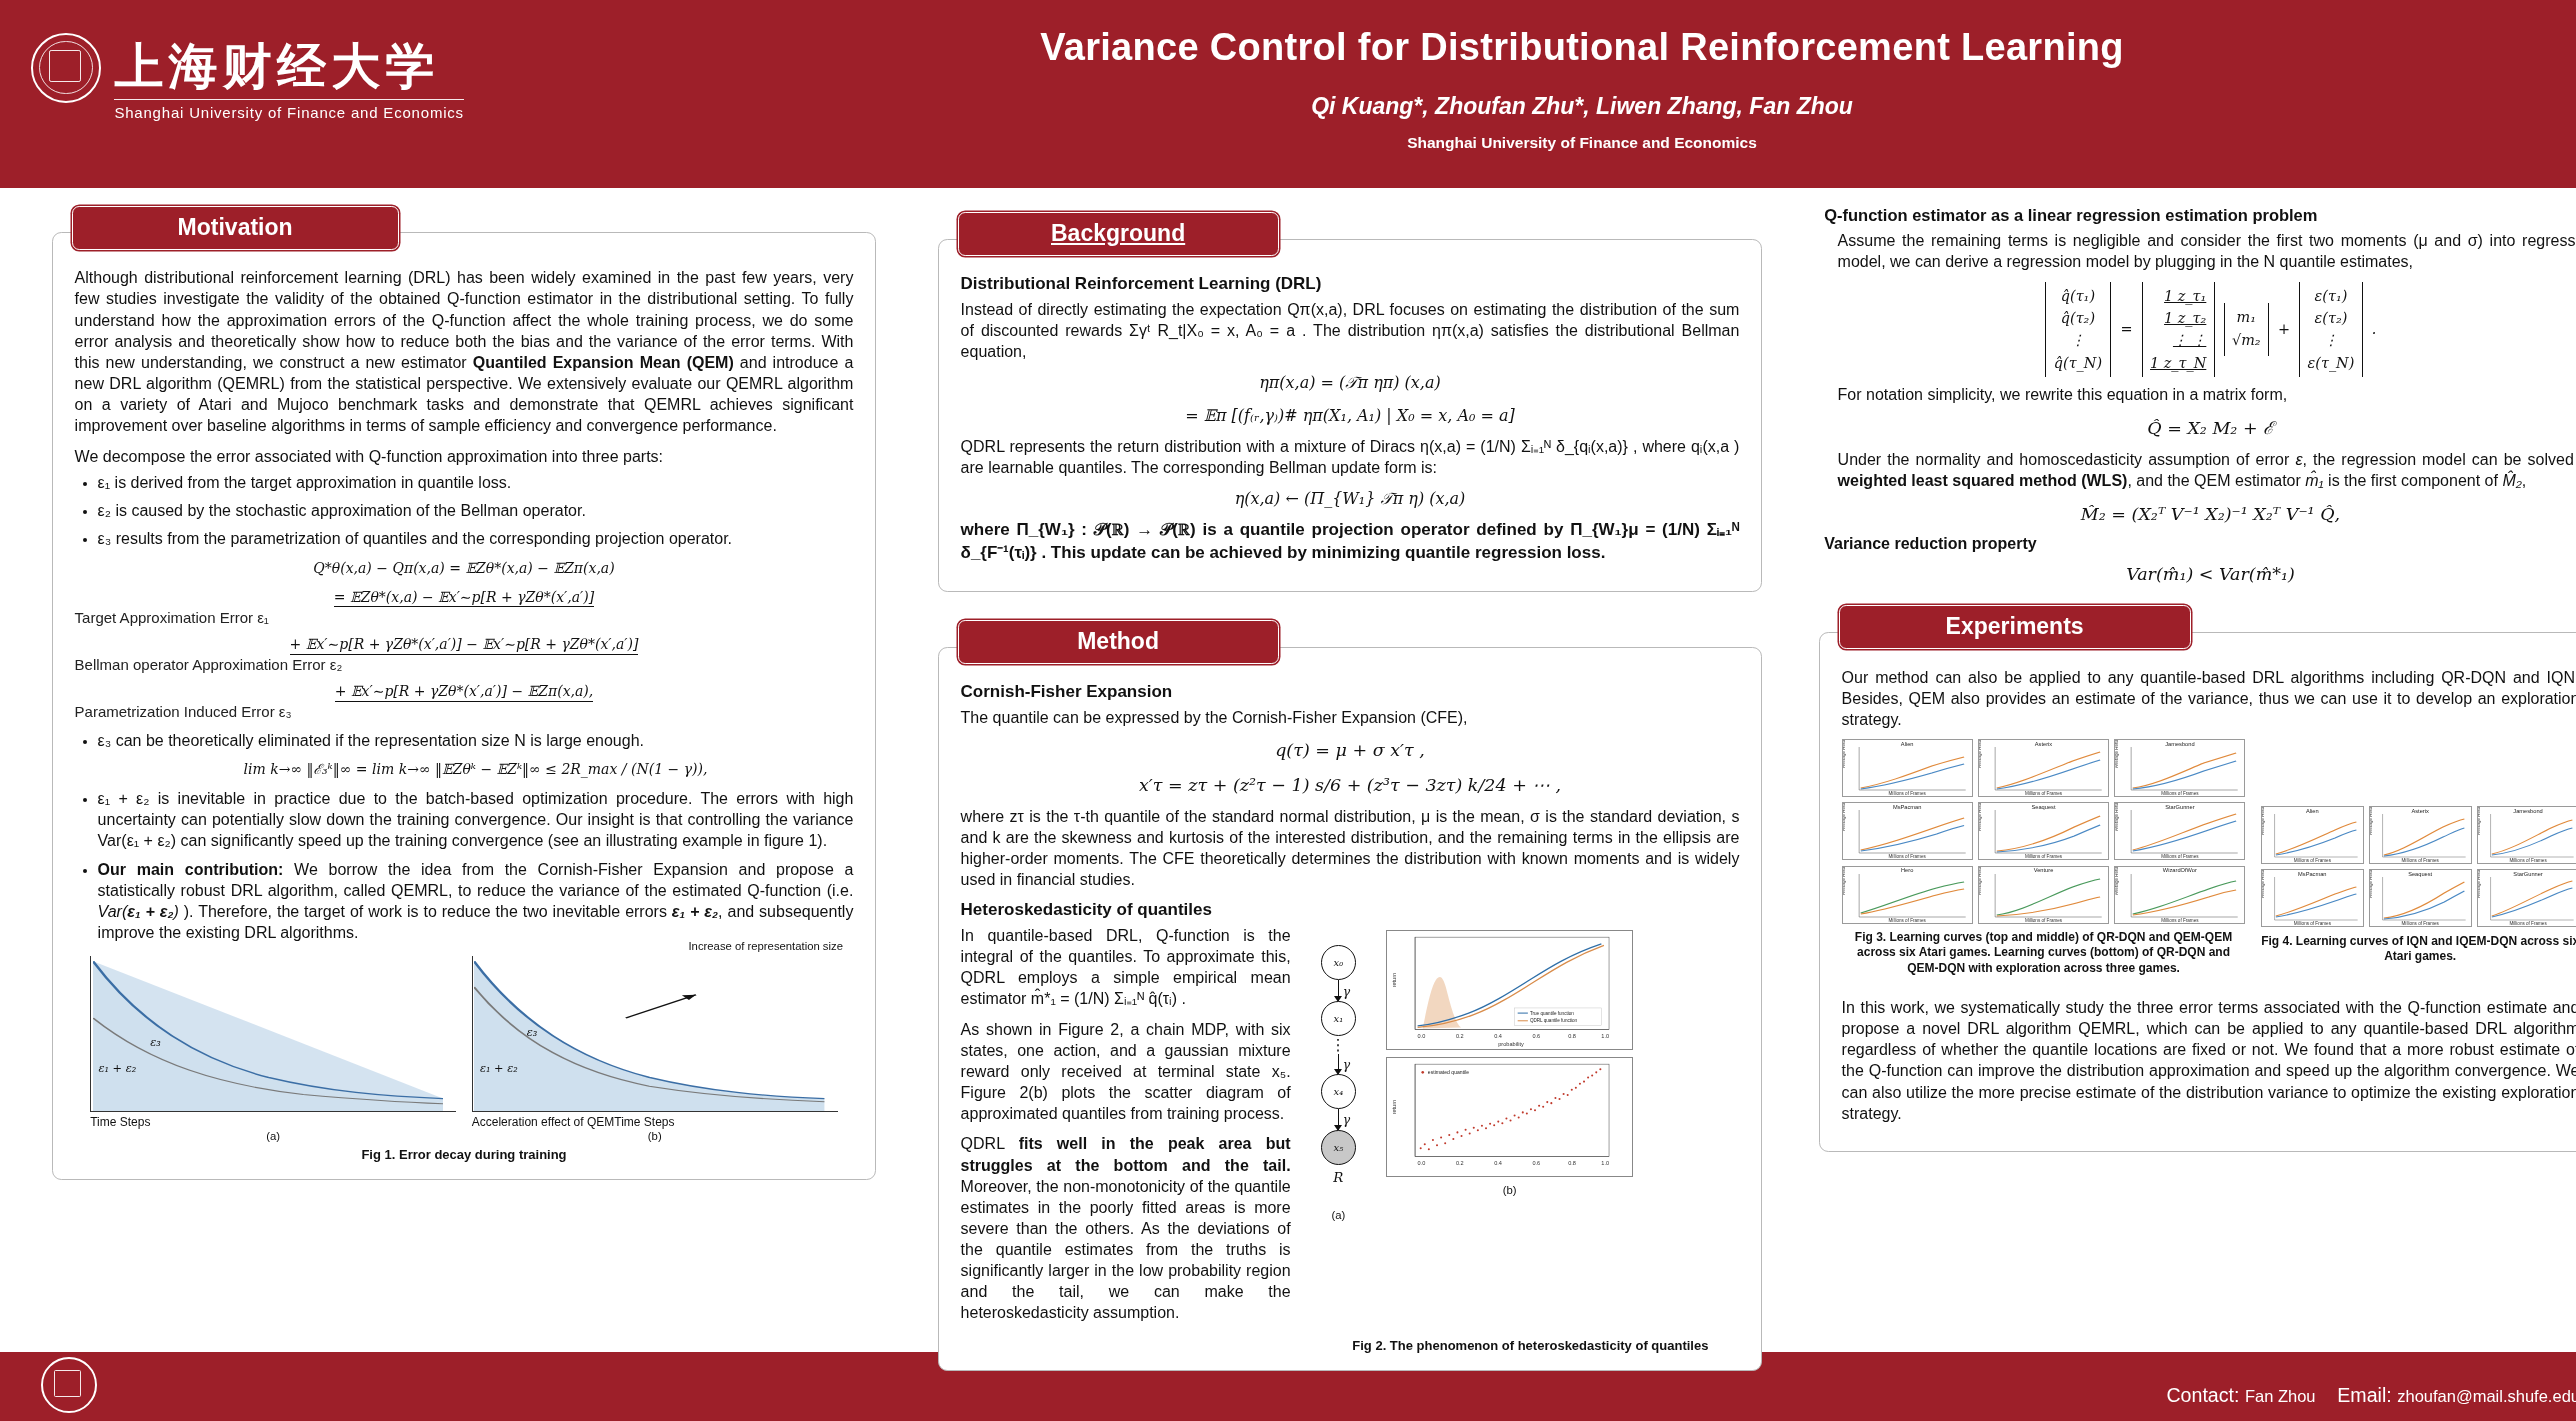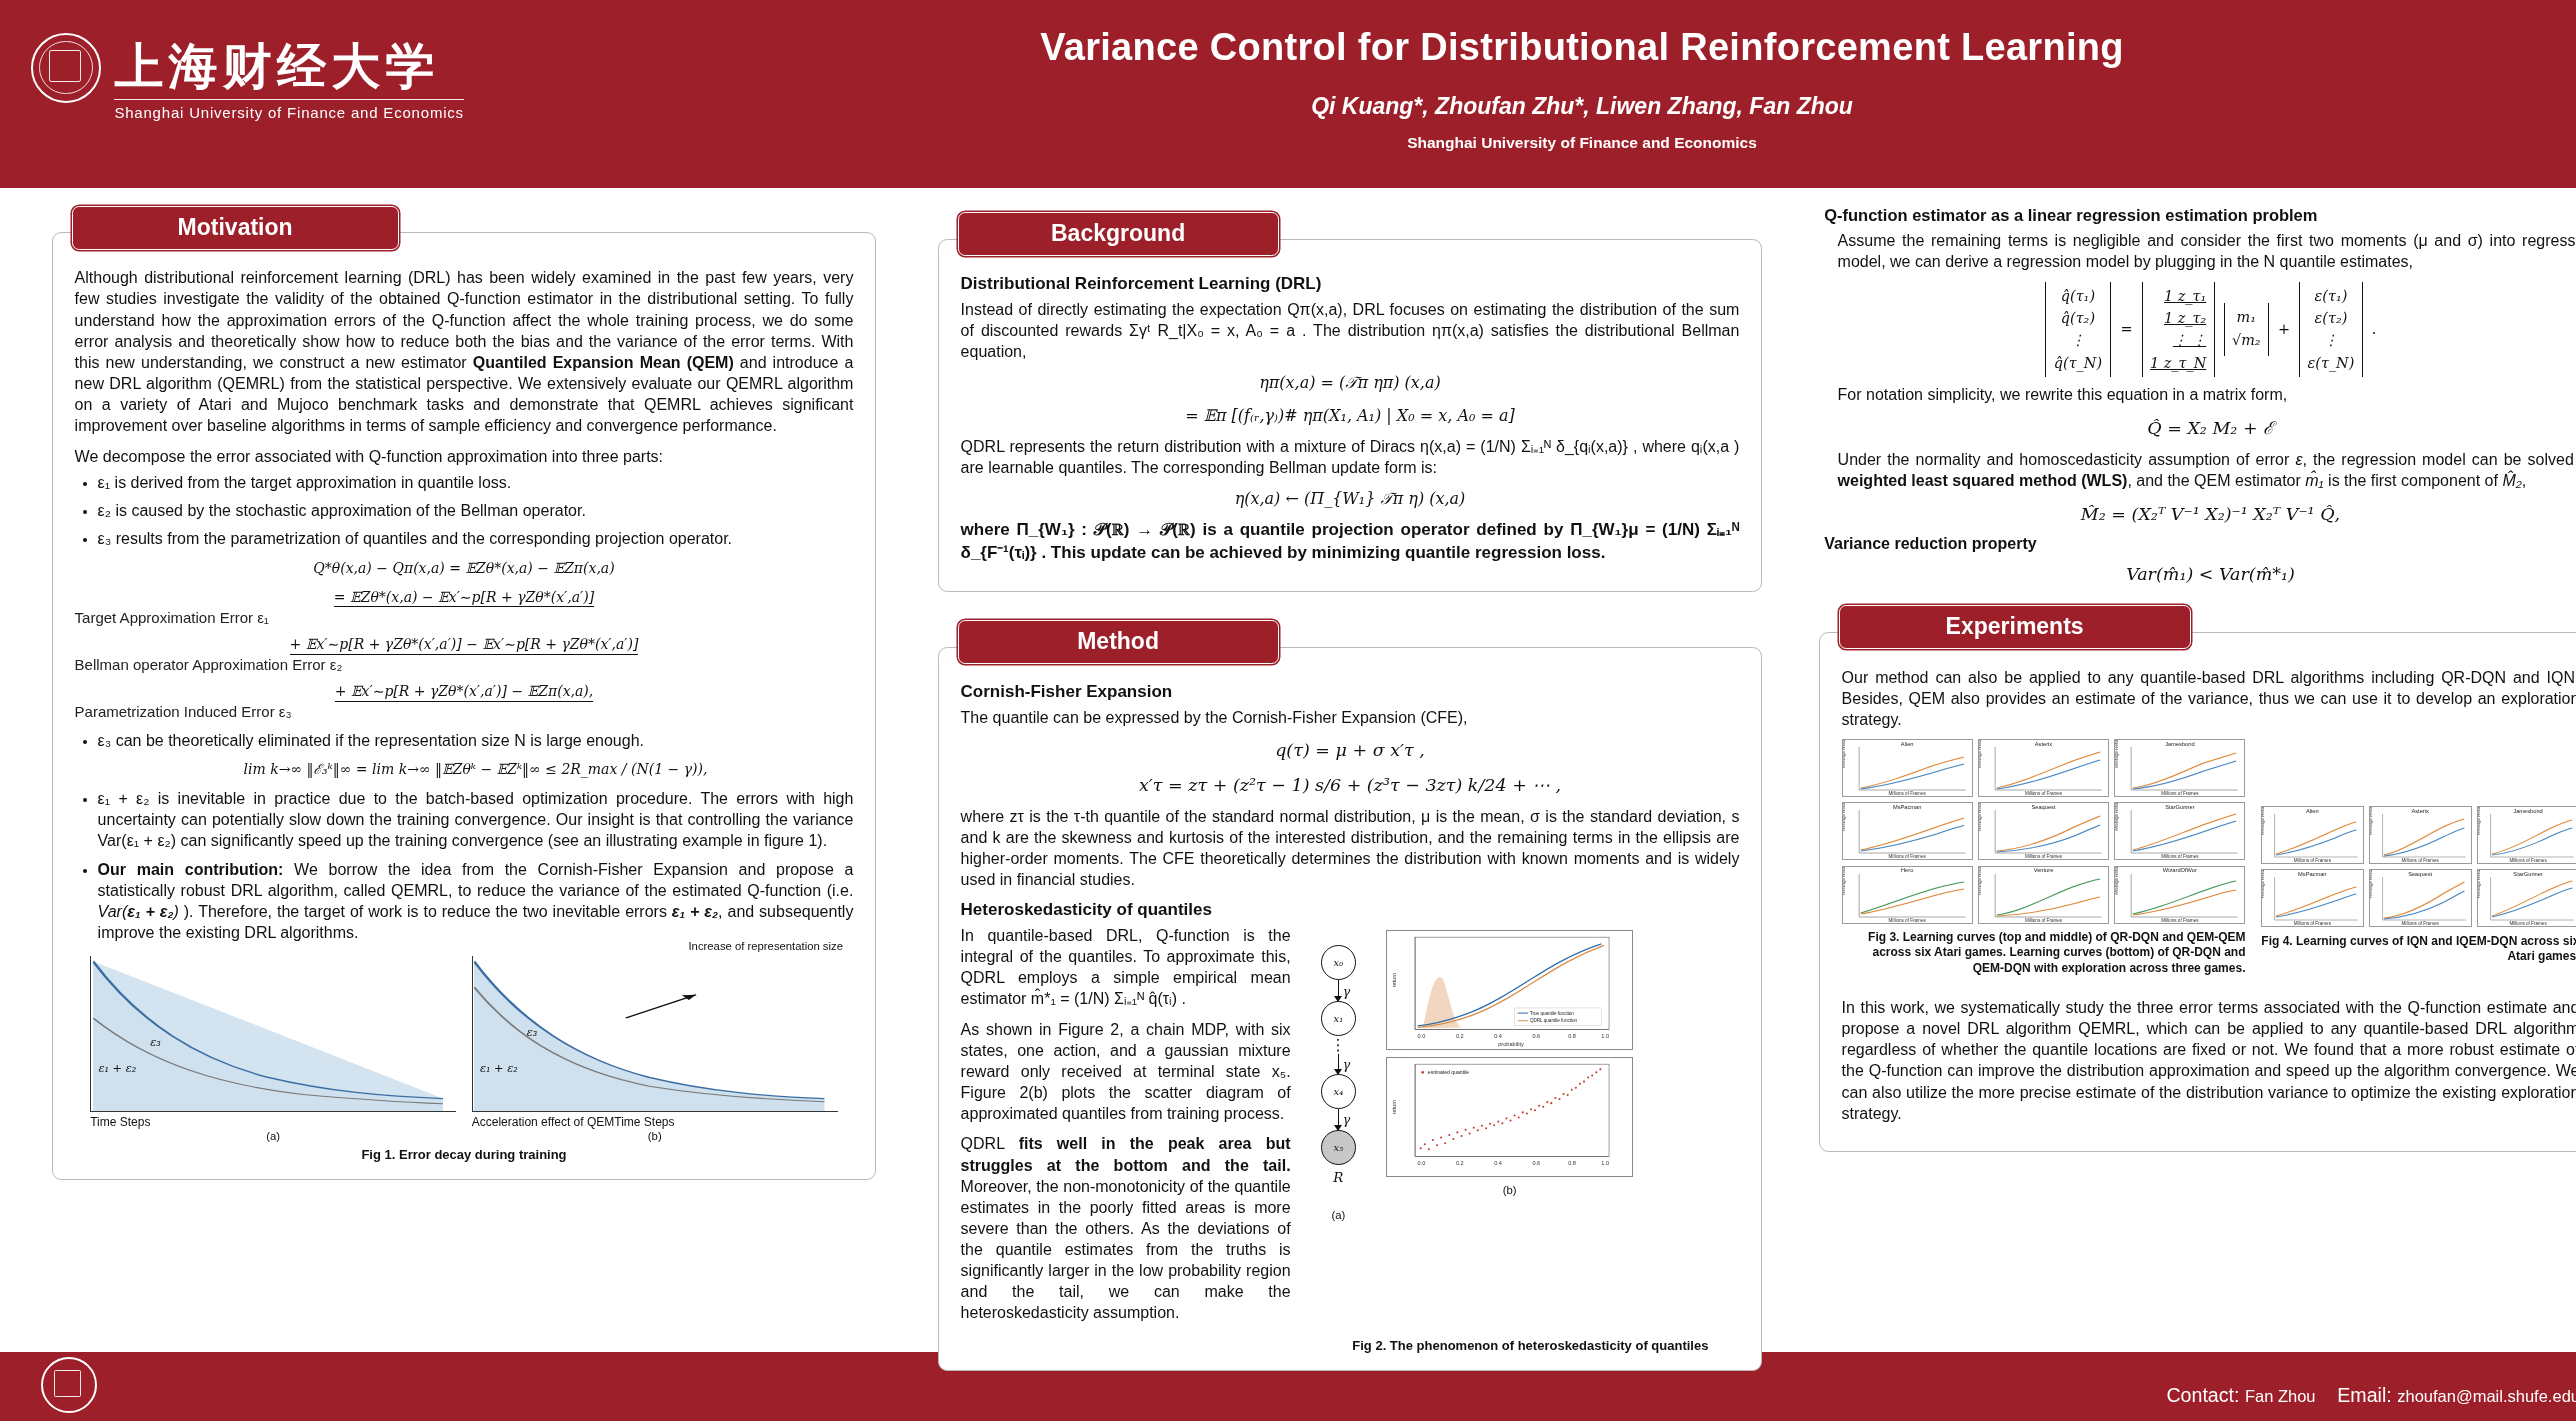--- a/index.html
+++ b/index.html
@@ -128,21 +128,21 @@
     border-radius: 7.2px;
     border: 1.5px solid #ffffff;
     box-shadow: 0 0 0 1.5px #9d1f29;
     font-size: 23px;
     font-weight: bold;
     text-align: center;
     padding: 6.7px 0 8.2px 0;
     z-index: 5;
   }
   .banner-motivation { width: 325px; margin-left: 19.6px; }
-  .banner-background { width: 319px; margin-left: 19.6px; }
+  .banner-background { width: 319px; margin-left: 19.6px; text-decoration: underline; }
   .banner-method     { width: 319px; margin-left: 19.6px; }
   .banner-experiments{ width: 350px; margin-left: 19.6px; }
 
   .panel {
     border: 1.5px solid #b9b9b9;
     border-radius: 9.3px;
     background: #fff;
     margin-top: -17.5px;
     padding: 34px 21.6px 17.5px 21.6px;
     position: relative;
@@ -197,21 +197,21 @@
 
   .caption {
     font-size: 13px;
     font-weight: bold;
     text-align: center;
     margin-top: 5.2px;
   }
   .caption-left {
     font-size: 12px;
     font-weight: bold;
-    text-align: right;
+    text-align: center;
     line-height: 1.3;
   }
 
   
   .fig1 {
     margin-top: 13.4px;
     display: flex;
     gap: 15.5px;
     justify-content: center;
   }

